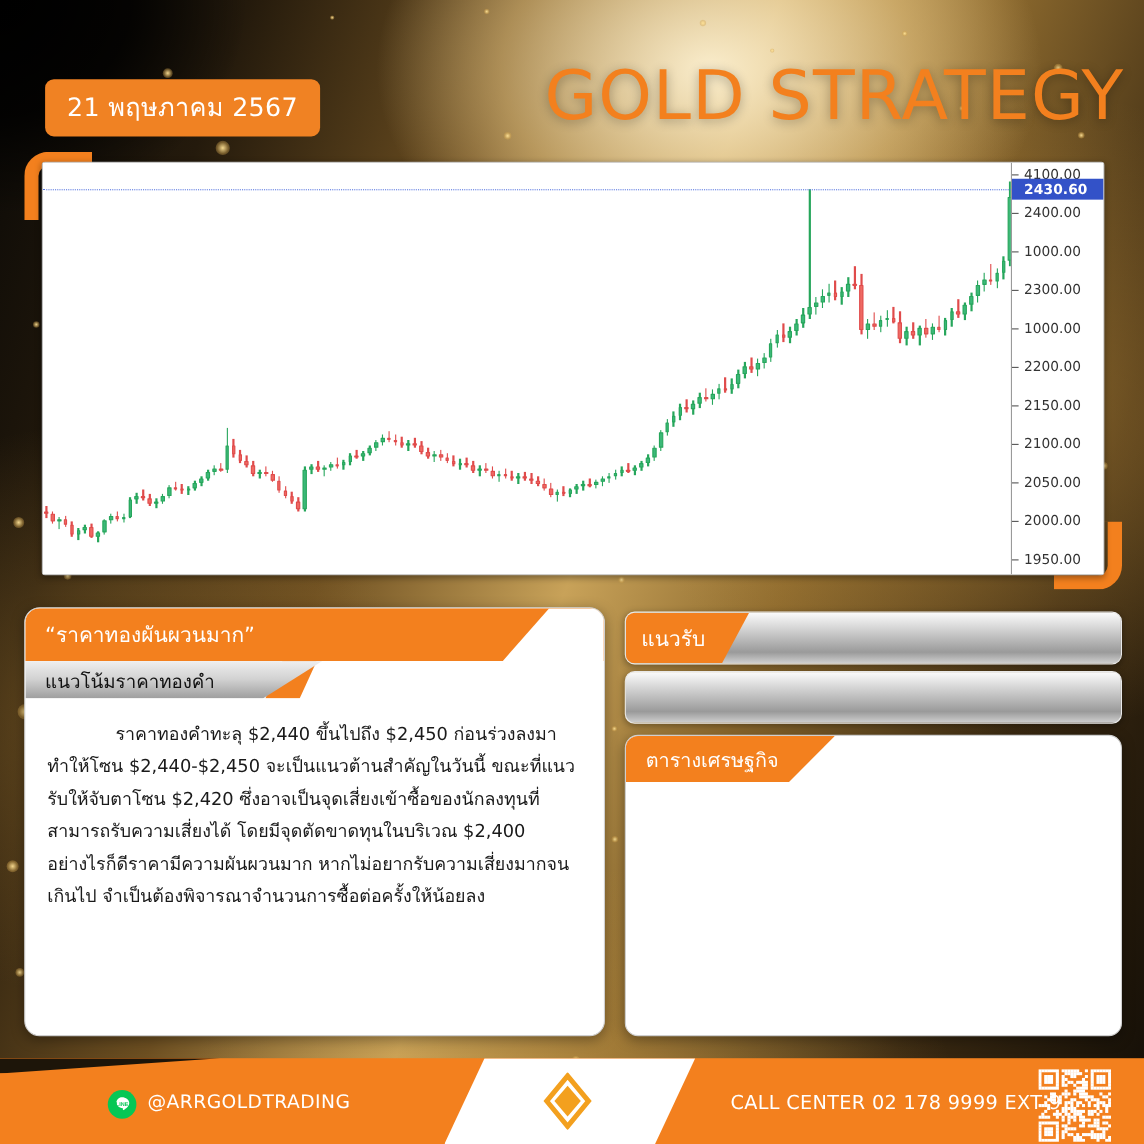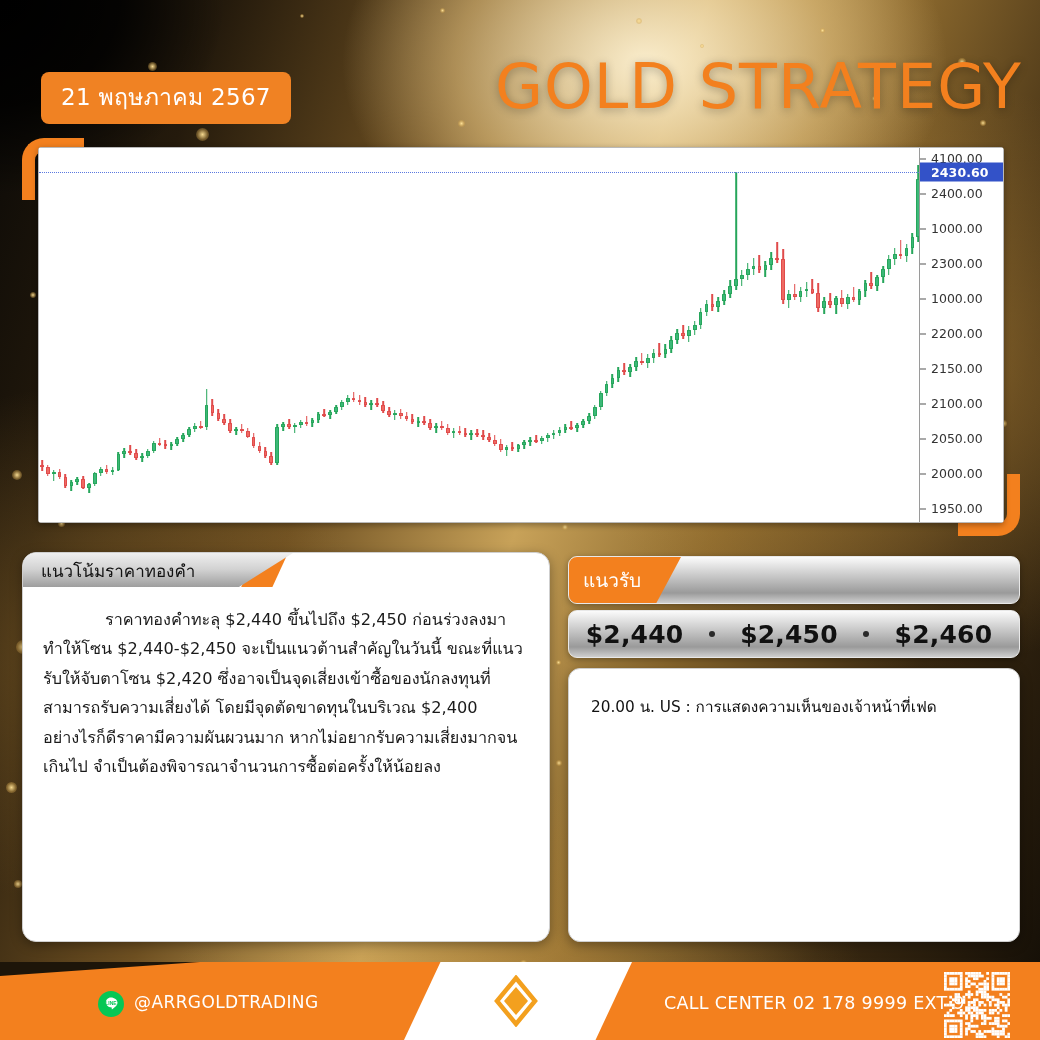--- a/index.html
+++ b/index.html
@@ -855,43 +855,39 @@
         <div class="tick" style="top: 255.159px;">2100.00</div>
         <div class="tick" style="top: 290.112px;">2050.00</div>
         <div class="tick" style="top: 325.065px;">2000.00</div>
         <div class="tick" style="top: 360.019px;">1950.00</div>
         <div class="tick current" style="top: 24.0479px;">2430.60</div>
       </div>
   </div>
 </div>
 
 <div id="left-panel">
+  <div class="headline">“ราคาทองผันผวนมาก”</div>
   <div class="subhead-wrap">
     <div class="subhead-accent"></div>
     <div class="subhead">แนวโน้มราคาทองคำ</div>
   </div>
   <div class="body-text">ราคาทองคำทะลุ $2,440 ขึ้นไปถึง $2,450 ก่อนร่วงลงมา ทำให้โซน $2,440-$2,450 จะเป็นแนวต้านสำคัญในวันนี้ ขณะที่แนวรับให้จับตาโซน $2,420 ซึ่งอาจเป็นจุดเสี่ยงเข้าซื้อของนักลงทุนที่สามารถรับความเสี่ยงได้ โดยมีจุดตัดขาดทุนในบริเวณ $2,400 อย่างไรก็ดีราคามีความผันผวนมาก หากไม่อยากรับความเสี่ยงมากจนเกินไป จำเป็นต้องพิจารณาจำนวนการซื้อต่อครั้งให้น้อยลง</div>
 </div>
 
 <div class="level-row" id="support-row">
   <div class="level-tag">แนวรับ</div>
 </div>
 
 <div class="level-row" id="resistance-row">
-  <div class="level-values">
-    <span>$2,440</span>
-    <span class="dot"></span>
-    <span>$2,450</span>
-    <span class="dot"></span>
-    <span>$2,460</span>
+</div>
+
+<div id="calendar-panel">
+  <div class="cal-head">
+    <div class="cal-head-bar">ตารางเศรษฐกิจ</div>
   </div>
-</div>
-
-<div id="calendar-panel">
-  <div class="cal-row">20.00 น. US :  การแสดงความเห็นของเจ้าหน้าที่เฟด</div>
 </div>
 
 <div id="footer">
   <div class="footer-bg"></div>
   <div class="footer-slant-l"></div>
   <div class="footer-logo">
     <div class="logo-inner">
       <svg width="52" height="52" viewBox="0 0 52 52">
         <path d="M26 3 L45 26 L26 49 L7 26 Z" fill="none" stroke="#F3A01E" stroke-width="4.5"></path>
         <path d="M26 12 L38 26 L26 40 L14 26 Z" fill="#F3A01E"></path>

